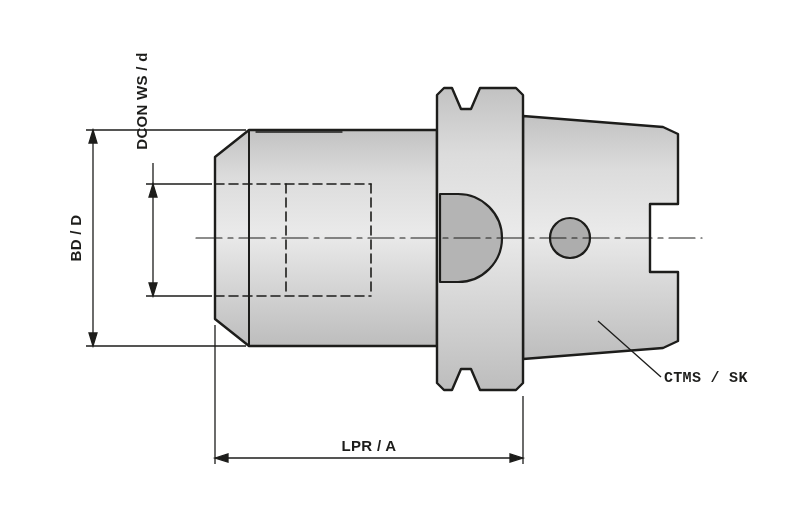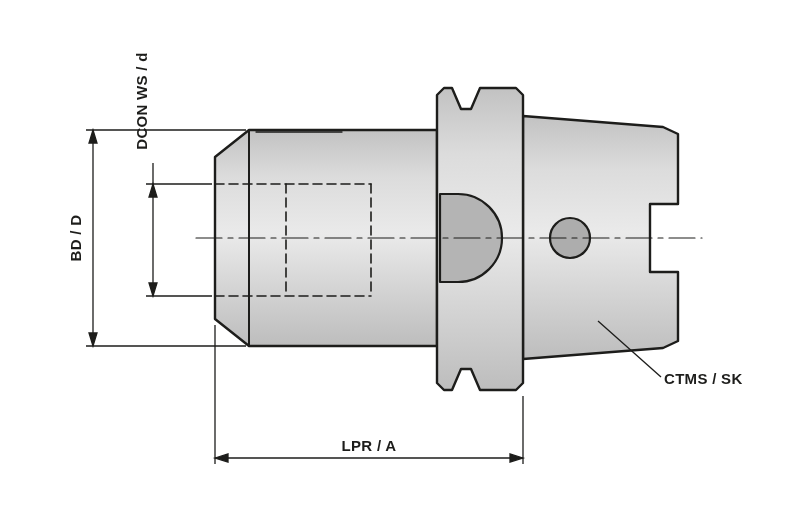--- a/index.html
+++ b/index.html
@@ -14,21 +14,21 @@
   .lbl {
     position:absolute;
     font-weight:bold;
     font-size:15px;
     letter-spacing:.3px;
     color:#1d1d1b;
     white-space:nowrap;
   }
   .lbl.vert   { transform:translate(-50%,-50%) rotate(-90deg); }
   .lbl.center { transform:translate(-50%,-50%);text-align:center; }
-  .lbl.left   { transform:translate(0,-50%); }
+  .lbl.left   { transform:translate(0,-50%);font-family:Liberation Mono, monospace; }
 </style>
 </head>
 <body>
 
 <div class="stage">
 
   <svg width="800" height="510" viewBox="0 0 800 510">
     <defs>
       <linearGradient id="metal" x1="0" y1="0" x2="0" y2="1">
         <stop offset="0" stop-color="#c2c2c2"></stop>

